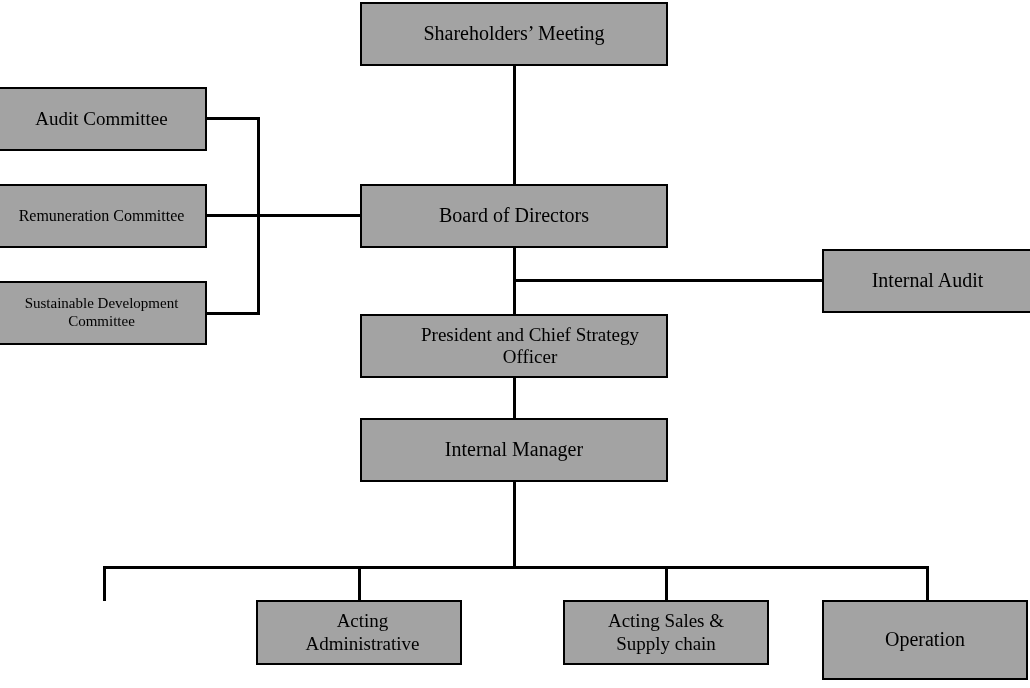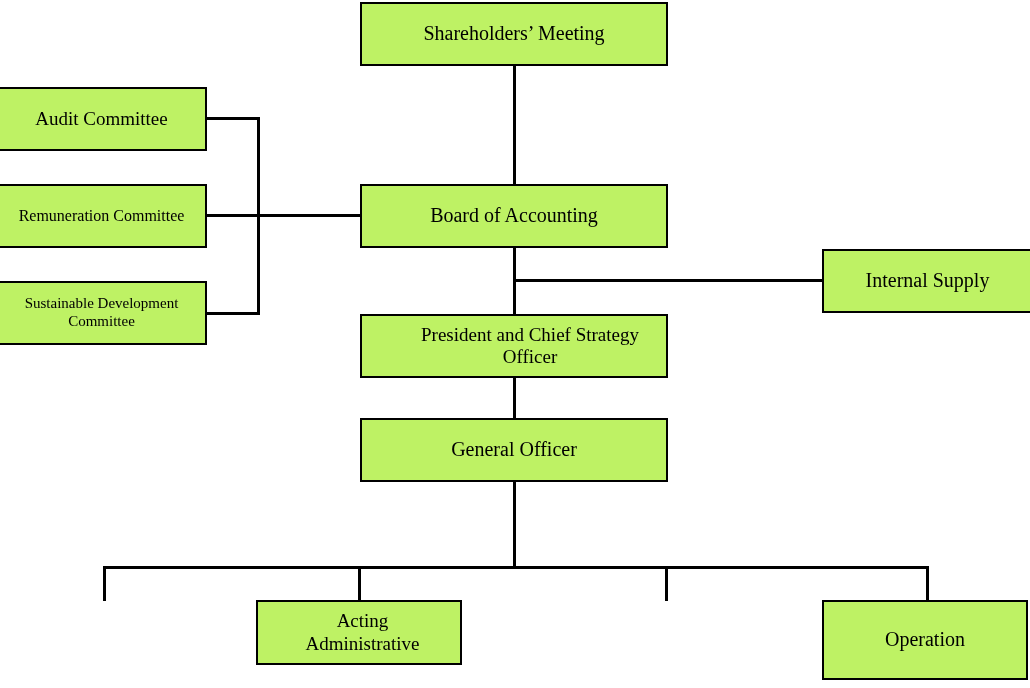--- a/index.html
+++ b/index.html
@@ -16,21 +16,21 @@
     position: relative;
     width: 1030px;
     height: 688px;
     background: #ffffff;
     overflow: hidden;
   }
   .node {
     position: absolute;
     box-sizing: border-box;
     border: 2px solid #000000;
-    background: #bef264;
+    background: #a3a3a3;
     display: flex;
     align-items: center;
     justify-content: center;
     text-align: center;
     line-height: 1.18;
     z-index: 3;
   }
   .node .node-label {
     display: block;
     width: 100%;
@@ -92,40 +92,44 @@
   <div class="node fs-sm" style="left:-4px; top:184px; width:211px; height:64px;">
     <span class="node-label">Remuneration Committee</span>
   </div>
 
   <div class="node fs-xs" style="left:-4px; top:281px; width:211px; height:64px;">
     <span class="node-label">Sustainable Development
 Committee</span>
   </div>
 
   <div class="node fs-lg" style="left:360px; top:184px; width:308px; height:64px;">
-    <span class="node-label">Board of Accounting</span>
+    <span class="node-label">Board of Directors</span>
   </div>
 
   <div class="node fs-lg" style="left:822px; top:249px; width:211px; height:64px;">
-    <span class="node-label">Internal Supply</span>
+    <span class="node-label">Internal Audit</span>
   </div>
 
   <div class="node fs-md" style="left:360px; top:314px; width:308px; height:64px;padding-left:32px;">
     <span class="node-label">President and Chief Strategy
 Officer</span>
   </div>
 
   <div class="node fs-lg" style="left:360px; top:418px; width:308px; height:64px;">
-    <span class="node-label">General Officer</span>
+    <span class="node-label">Internal Manager</span>
   </div>
 
 
   <div class="node fs-md" style="left:256px; top:600px; width:206px; height:65px;padding-left:7px;">
     <span class="node-label">Acting
 Administrative</span>
   </div>
 
+  <div class="node fs-md" style="left:563px; top:600px; width:206px; height:65px;">
+    <span class="node-label">Acting Sales &amp;
+Supply chain</span>
+  </div>
 
   <div class="node fs-lg" style="left:822px; top:600px; width:206px; height:80px;">
     <span class="node-label">Operation</span>
   </div>
 
 </div>
 
 </body></html>

